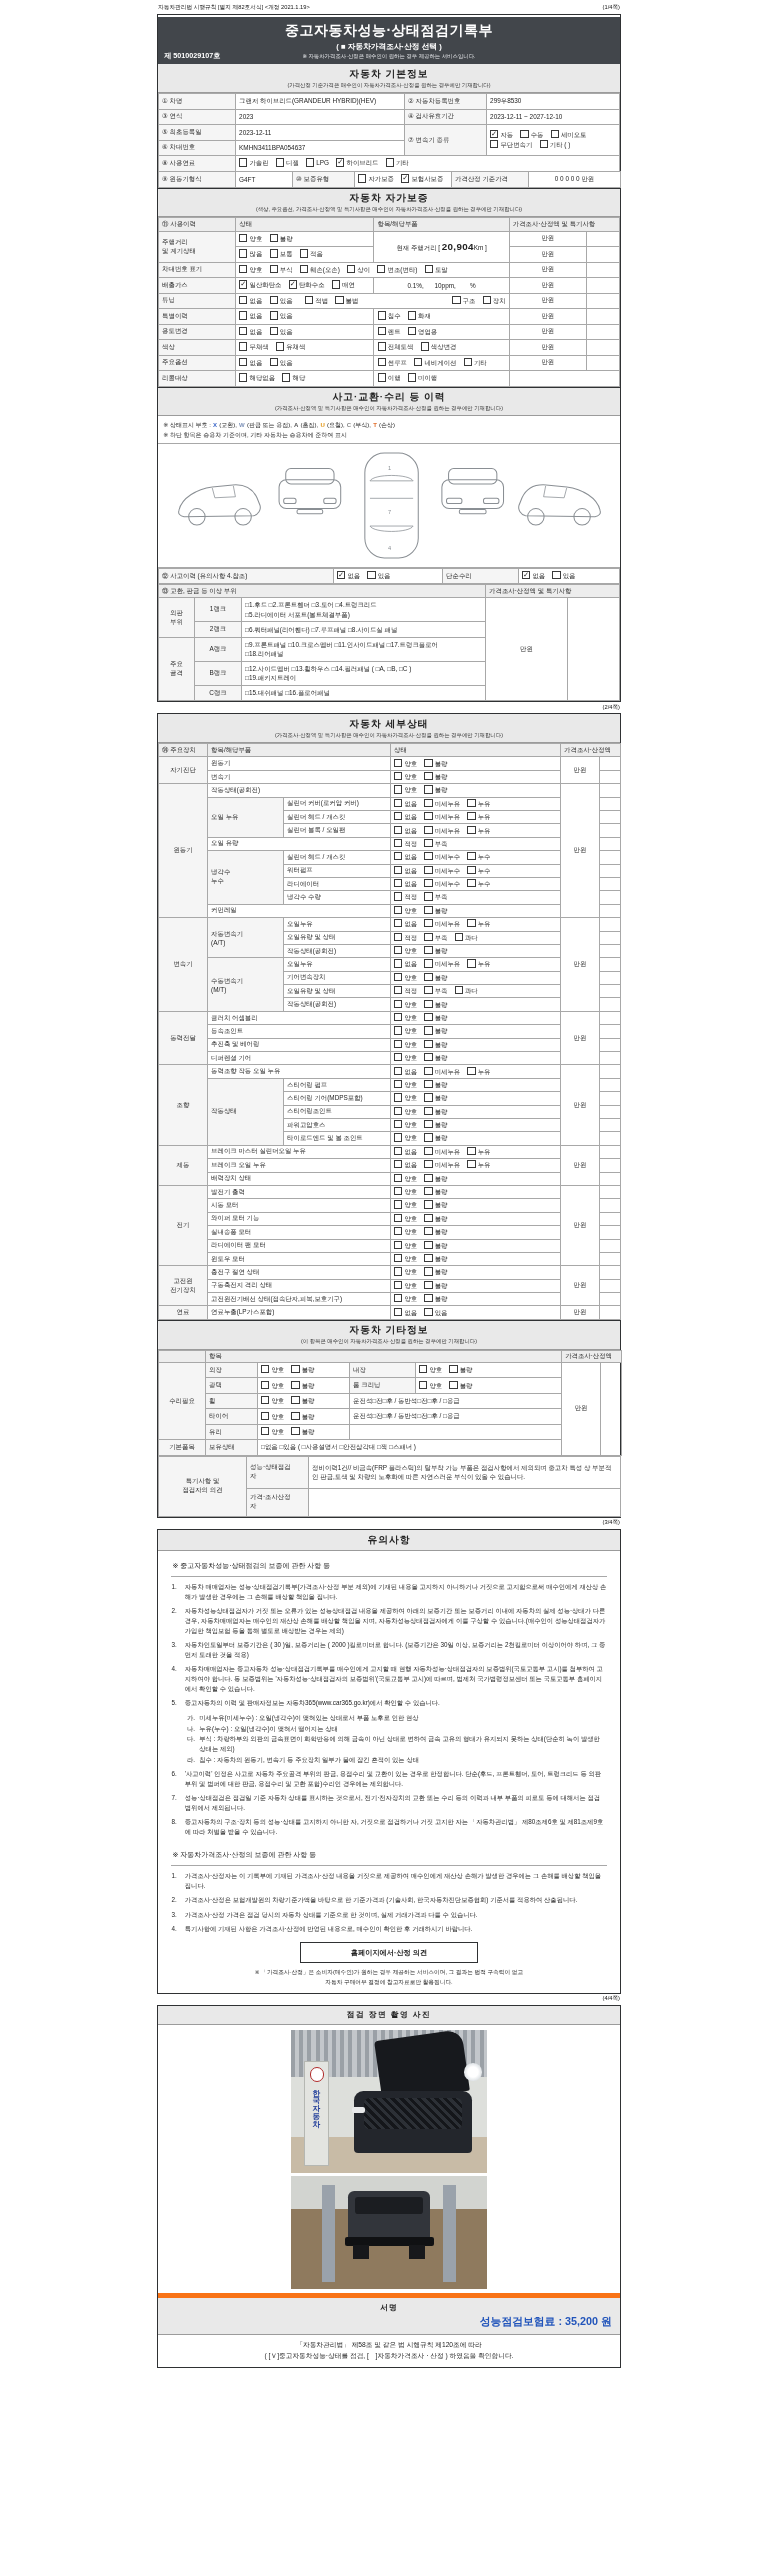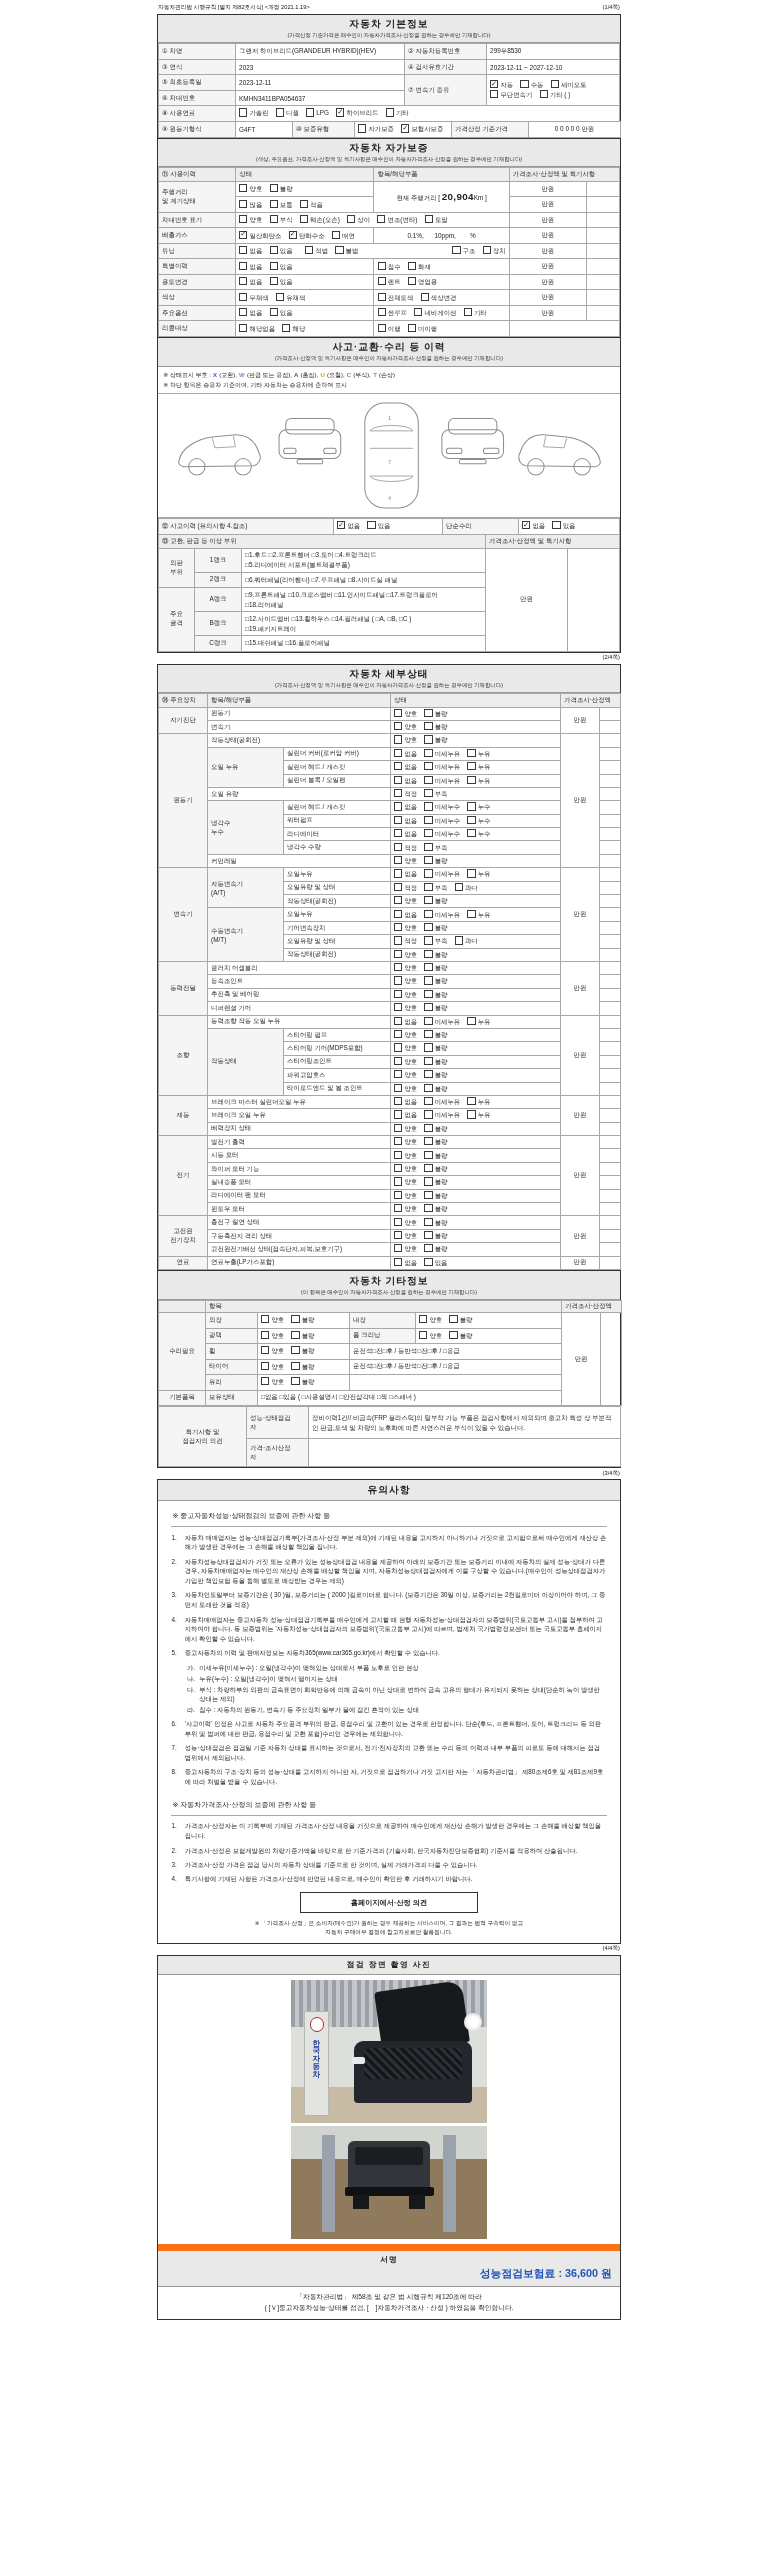--- a/index.html
+++ b/index.html
@@ -58,38 +58,44 @@
         padding:4.6px 3.1px;font-size:7.2px;font-weight:bold;}
   .nfoot{font-size:5.7px;text-align:center;line-height:1.6;margin-top:3.1px;}
   
   .photo-title{background:#e9e9e9;border-bottom:0.5px solid #9b9b9b;text-align:center;
                font-size:7.7px;font-weight:bold;padding:4.1px 0;letter-spacing:1.5px;}
   .photos{padding:5.2px 0 4.1px 0;display:flex;flex-direction:column;align-items:center;gap:3.1px;}
   .ph{width:196px;position:relative;overflow:hidden;background:#d8d8d4;}
   .ph1{height:143px;}
   .ph2{height:113px;}
   
-  .signband{background:#e9e9e9;border-top:7px solid #f97316;border-bottom:0.5px solid #9b9b9b;
+  .signband{background:#e9e9e9;border-top:5px solid #f97316;border-bottom:0.5px solid #9b9b9b;
             padding:4.1px 8.2px 5.2px 8.2px;}
   .signband .st{text-align:center;font-size:7.7px;font-weight:bold;letter-spacing:1px;}
   .signband .ins{text-align:right;font-size:10.8px;font-weight:bold;color:#2255bb;margin-top:2.1px;}
   .confirm{text-align:center;font-size:6.7px;line-height:1.7;padding:4.1px 2.1px 5.2px 2.1px;}
 </style>
 </head>
 <body>
 
 <div>
 <div class="form">
 
   <div class="topline">
     <span>자동차관리법 시행규칙 [별지 제82호서식] &lt;개정 2021.1.19&gt;</span>
     <span>(1/4쪽)</span>
   </div>
 
   <div class="page">
+    <div class="dochead">
+      <div class="doc-title">중고자동차성능·상태점검기록부</div>
+      <div class="doc-sub">( ■ 자동차가격조사·산정 선택 )</div>
+      <div class="doc-note">※ 자동차가격조사·산정은 매수인이 원하는 경우 제공하는 서비스입니다.</div>
+      <div class="doc-no">제 5010029107호</div>
+    </div>
 
     <div class="sec">
       <div class="t">자동차 기본정보</div>
       <div class="s">(가격산정 기준가격은 매수인이 자동차가격조사·산정을 원하는 경우에만 기재합니다)</div>
     </div>
     <table id="basicA">
 <colgroup>
             <col style="width:77px">
             <col style="width:169px">
             <col style="width:82px">
@@ -780,21 +786,21 @@
         <div style="position:absolute;right:31px;top:8.2px;width:13.4px;height:97px;background:#9aa2ab;"></div>
         <div style="position:absolute;left:57px;top:14.4px;width:82px;height:49px;background:#32353b;border-radius:6.2px 6.2px 3.1px 3.1px;"></div>
         <div style="position:absolute;left:64px;top:20.6px;width:68px;height:17.5px;background:#1b1d21;border-radius:3.1px;"></div>
         <div style="position:absolute;left:54px;top:61px;width:89px;height:8.2px;background:#101113;border-radius:2.1px;"></div>
         <div style="position:absolute;left:62px;top:69px;width:15.5px;height:13.4px;background:#17181b;"></div>
         <div style="position:absolute;left:118px;top:69px;width:15.5px;height:13.4px;background:#17181b;"></div>
       </div>
     </div>
     <div class="signband">
       <div class="st">서명</div>
-      <div class="ins">성능점검보험료 : 36,600 원</div>
+      <div class="ins">성능점검보험료 : 35,200 원</div>
     </div>
     <div class="confirm">
       <div>「자동차관리법」 제58조 및 같은 법 시행규칙 제120조에 따라</div>
       <div>( [Ｖ]중고자동차성능·상태를 점검, [　]자동차가격조사 · 산정 ) 하였음을 확인합니다.</div>
     </div>
   </div>
 
 </div>
 </div>
 

